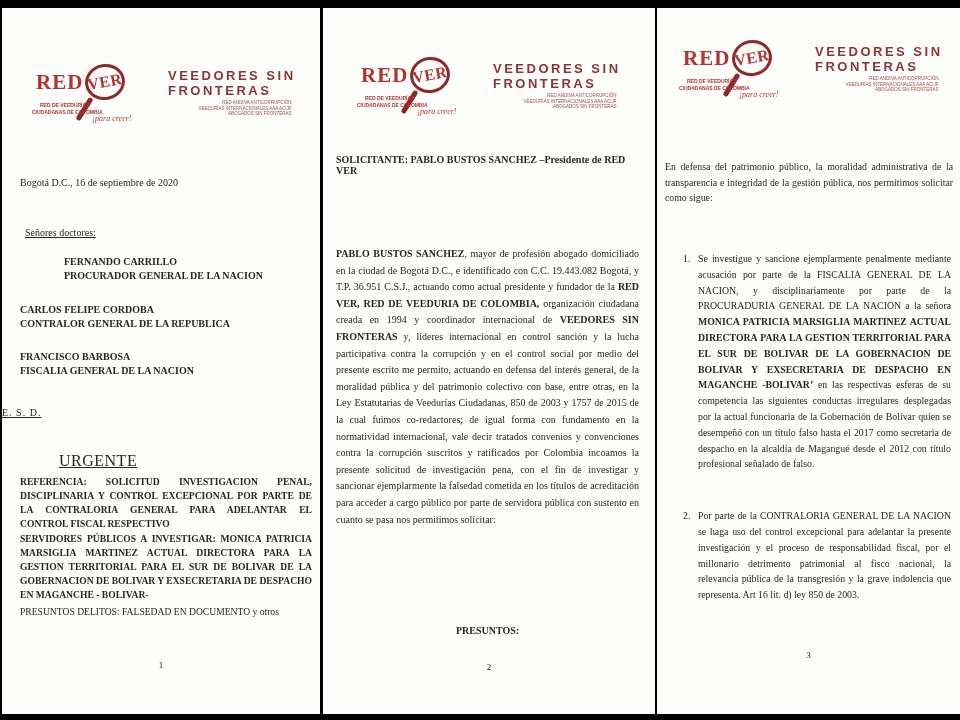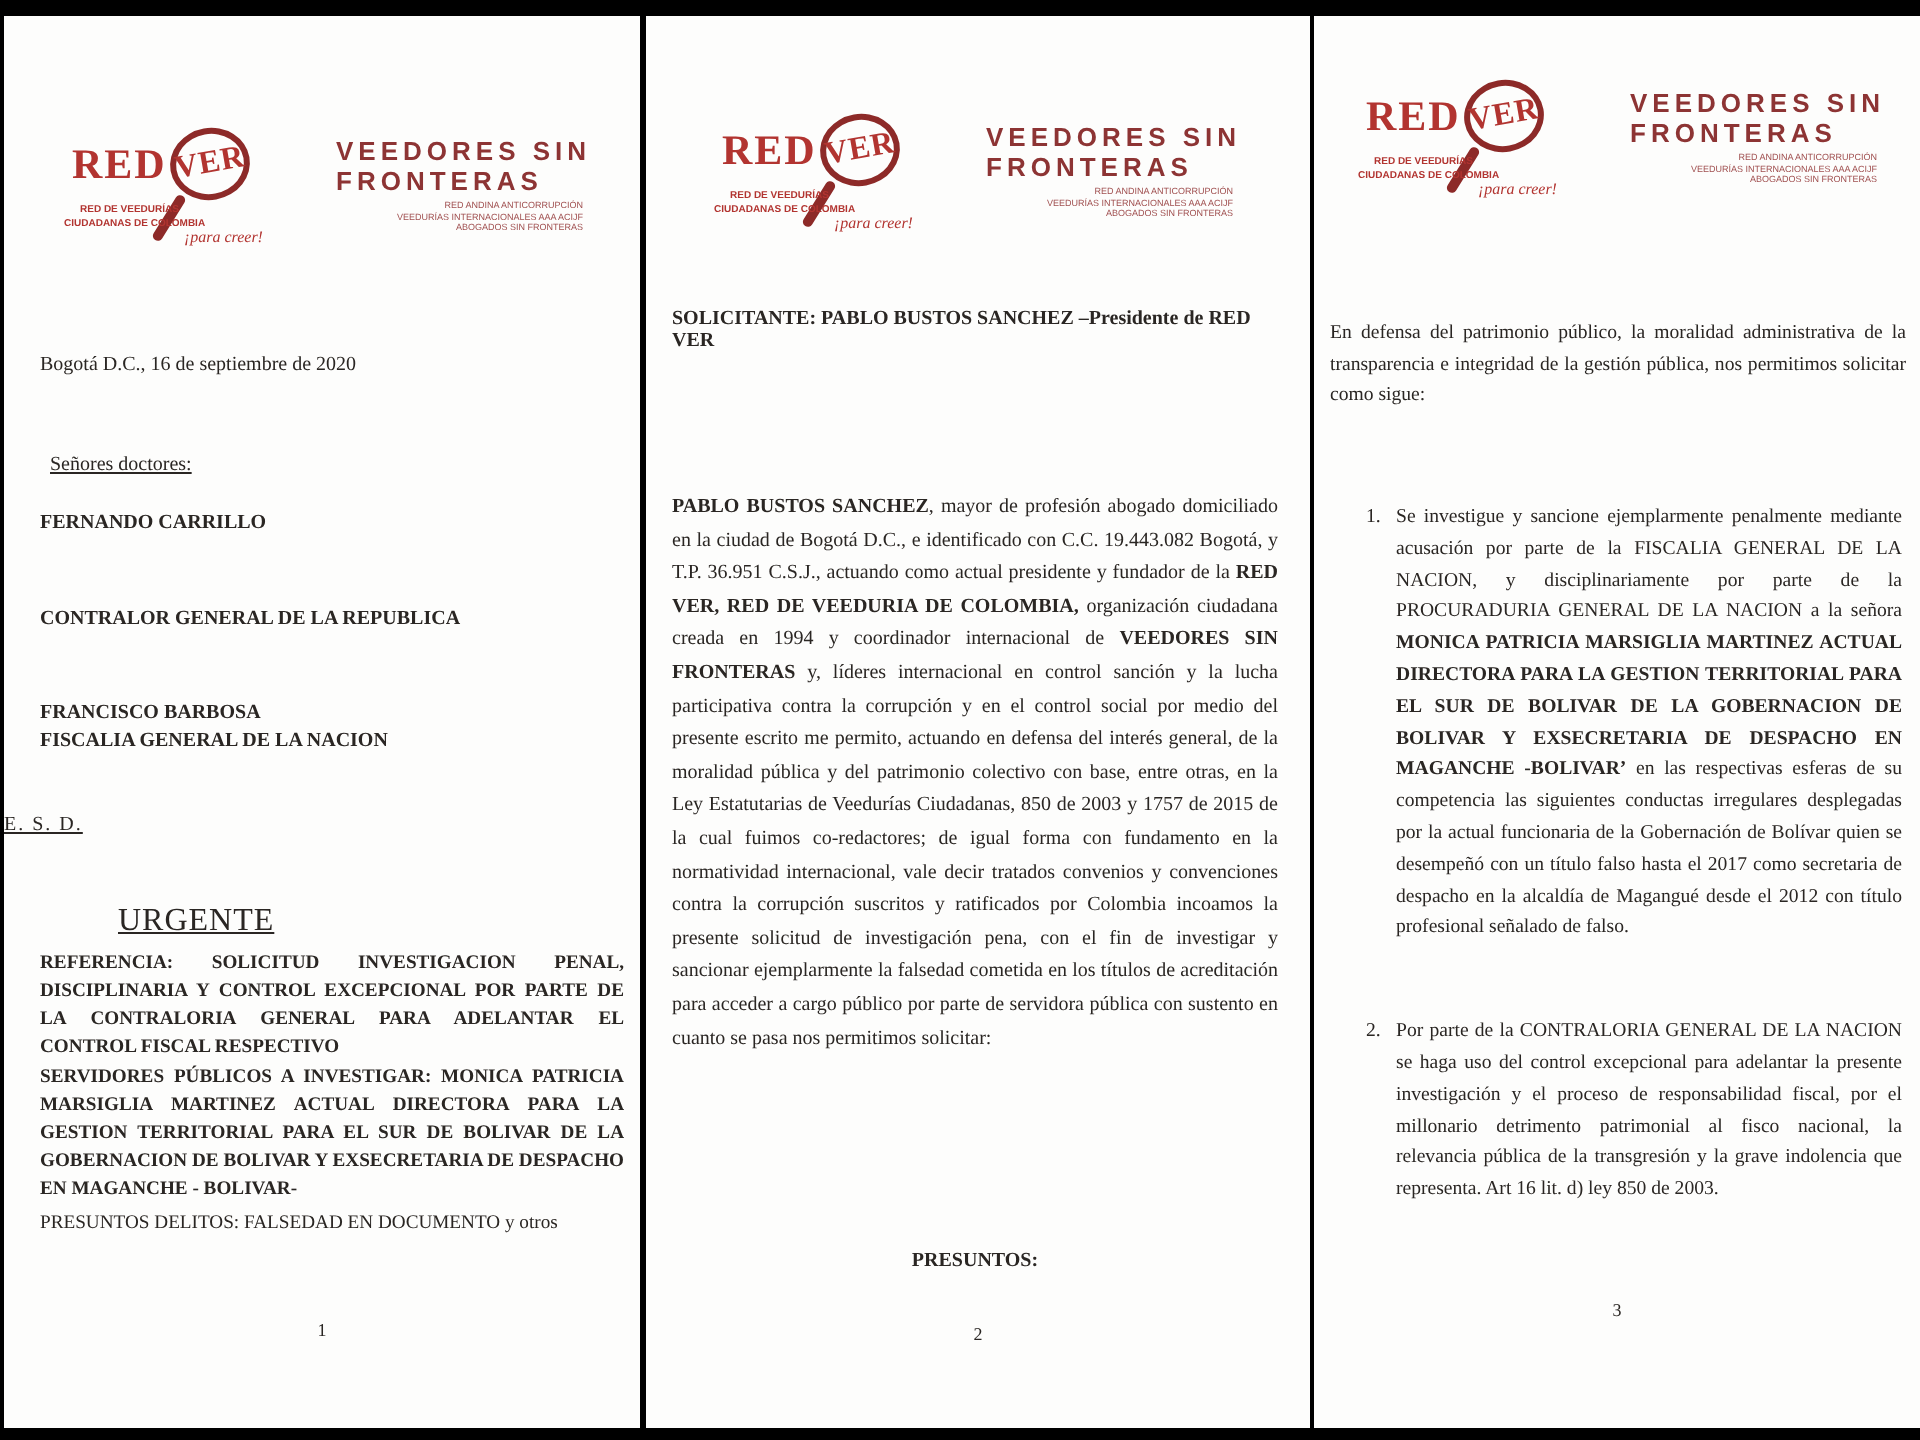--- a/index.html
+++ b/index.html
@@ -84,24 +84,26 @@
         <div class="vsf-sub">RED ANDINA ANTICORRUPCIÓN</div>
         <div class="vsf-sub">VEEDURÍAS INTERNACIONALES  AAA ACIJF</div>
         <div class="vsf-sub">ABOGADOS SIN FRONTERAS</div>
       </div>
     </div>
   </div>
 
   <div class="abs p1-date">Bogotá D.C., 16 de septiembre de 2020</div>
   <div class="abs p1-senores">Señores doctores:</div>
 
-  <div class="abs recip" style="top:247px;">
+  <div class="abs recip" style="top:247px;margin-left:44px;">
     <div>FERNANDO CARRILLO</div>
+    <div>PROCURADOR GENERAL DE LA NACION</div>
   </div>
   <div class="abs recip" style="top:295px;">
+    <div>CARLOS FELIPE CORDOBA</div>
     <div>CONTRALOR GENERAL DE LA REPUBLICA</div>
   </div>
   <div class="abs recip" style="top:342px;">
     <div>FRANCISCO BARBOSA</div>
     <div>FISCALIA GENERAL DE LA NACION</div>
   </div>
 
   <div class="abs p1-esd">E.  S.  D.</div>
   <div class="abs p1-urgente">URGENTE</div>
   <div class="abs p1-serv just">SERVIDORES PÚBLICOS A INVESTIGAR: MONICA PATRICIA MARSIGLIA MARTINEZ ACTUAL DIRECTORA PARA LA GESTION TERRITORIAL PARA EL SUR DE BOLIVAR DE LA GOBERNACION DE BOLIVAR Y EXSECRETARIA DE DESPACHO EN MAGANCHE - BOLIVAR-</div>

